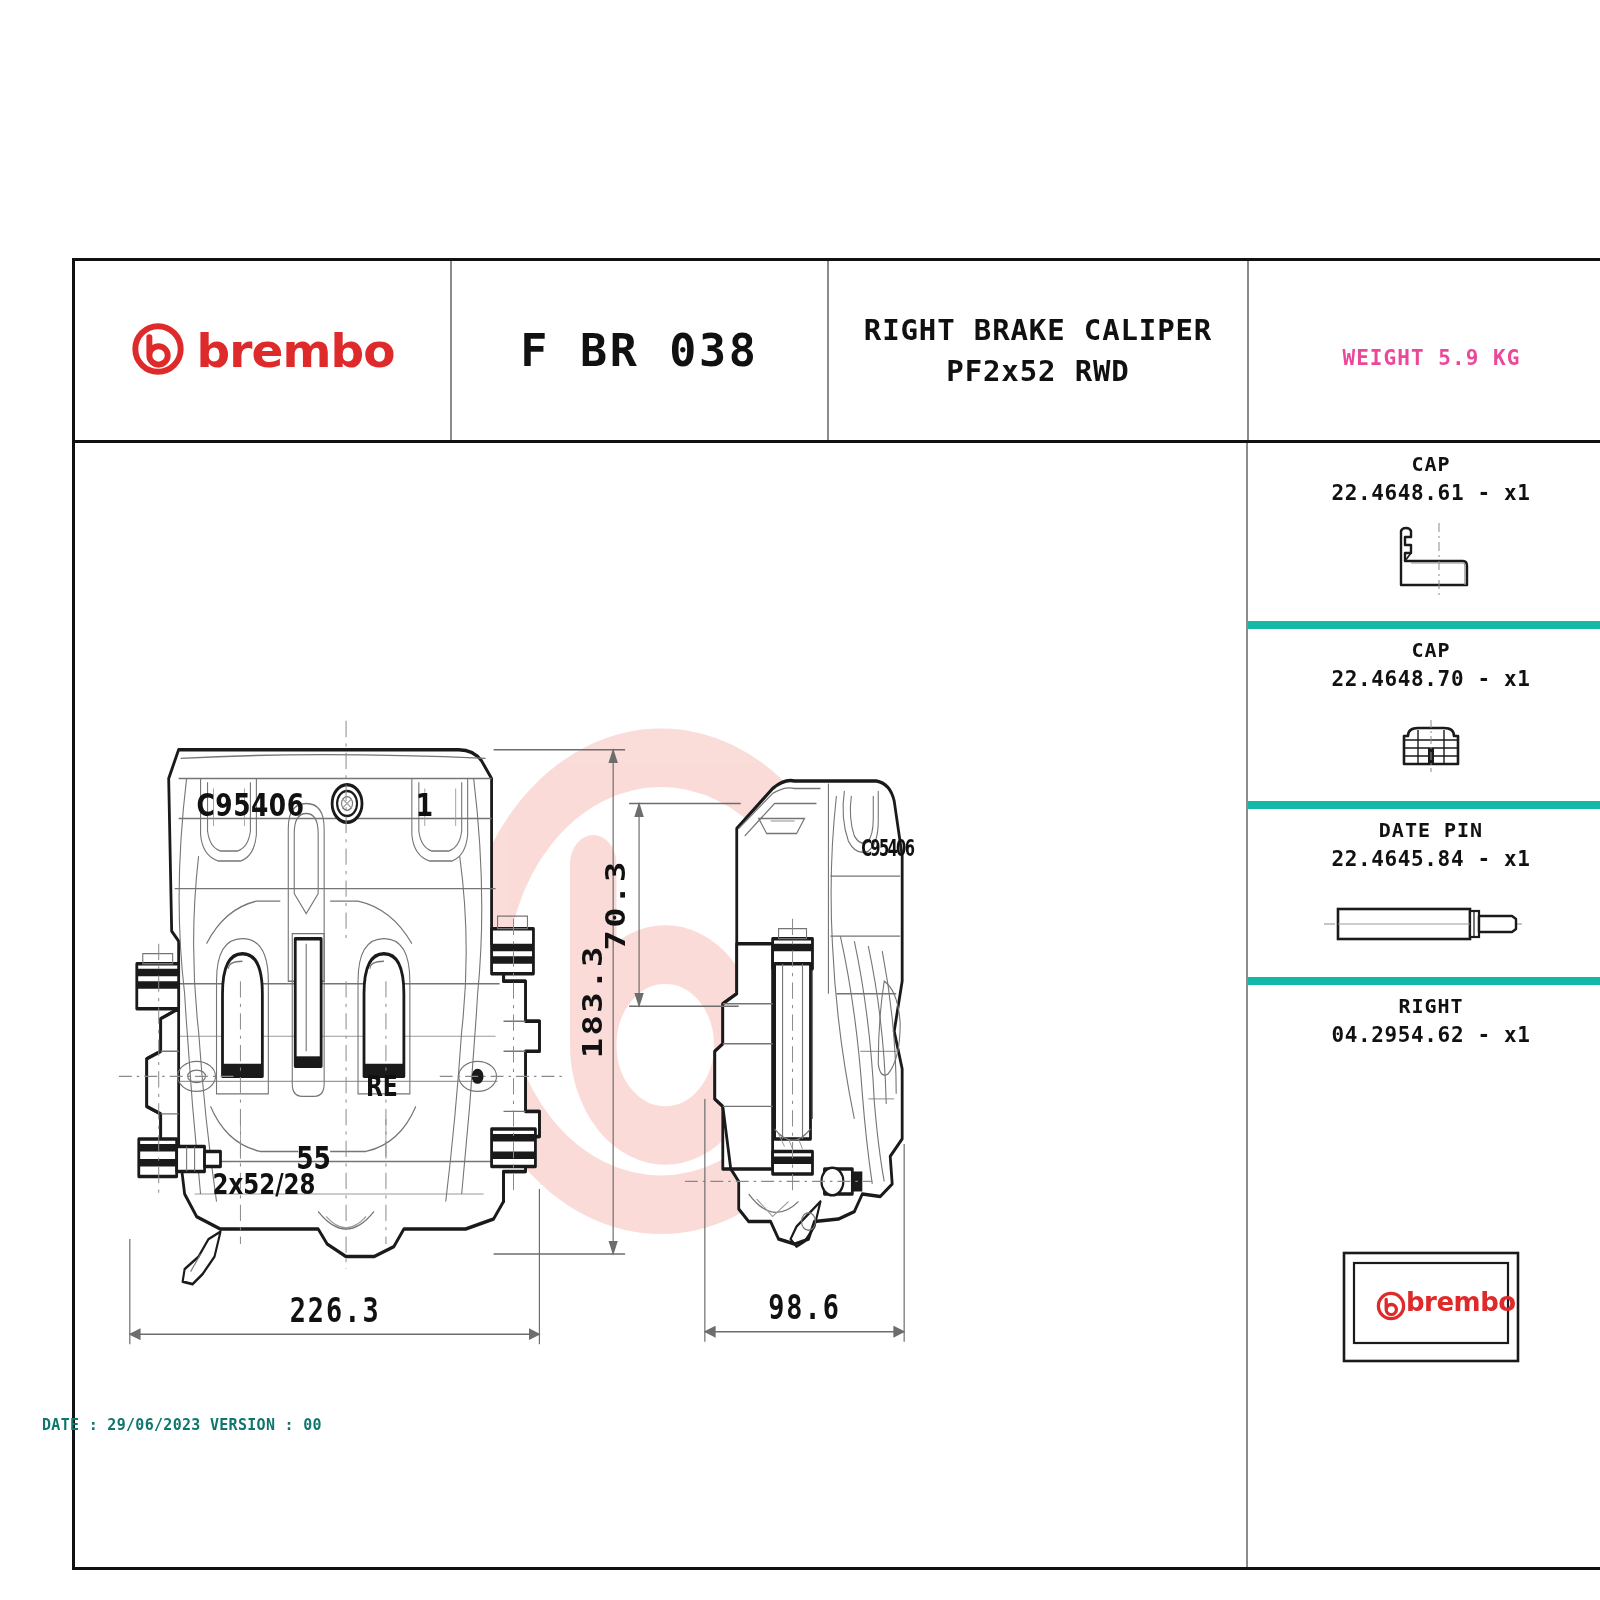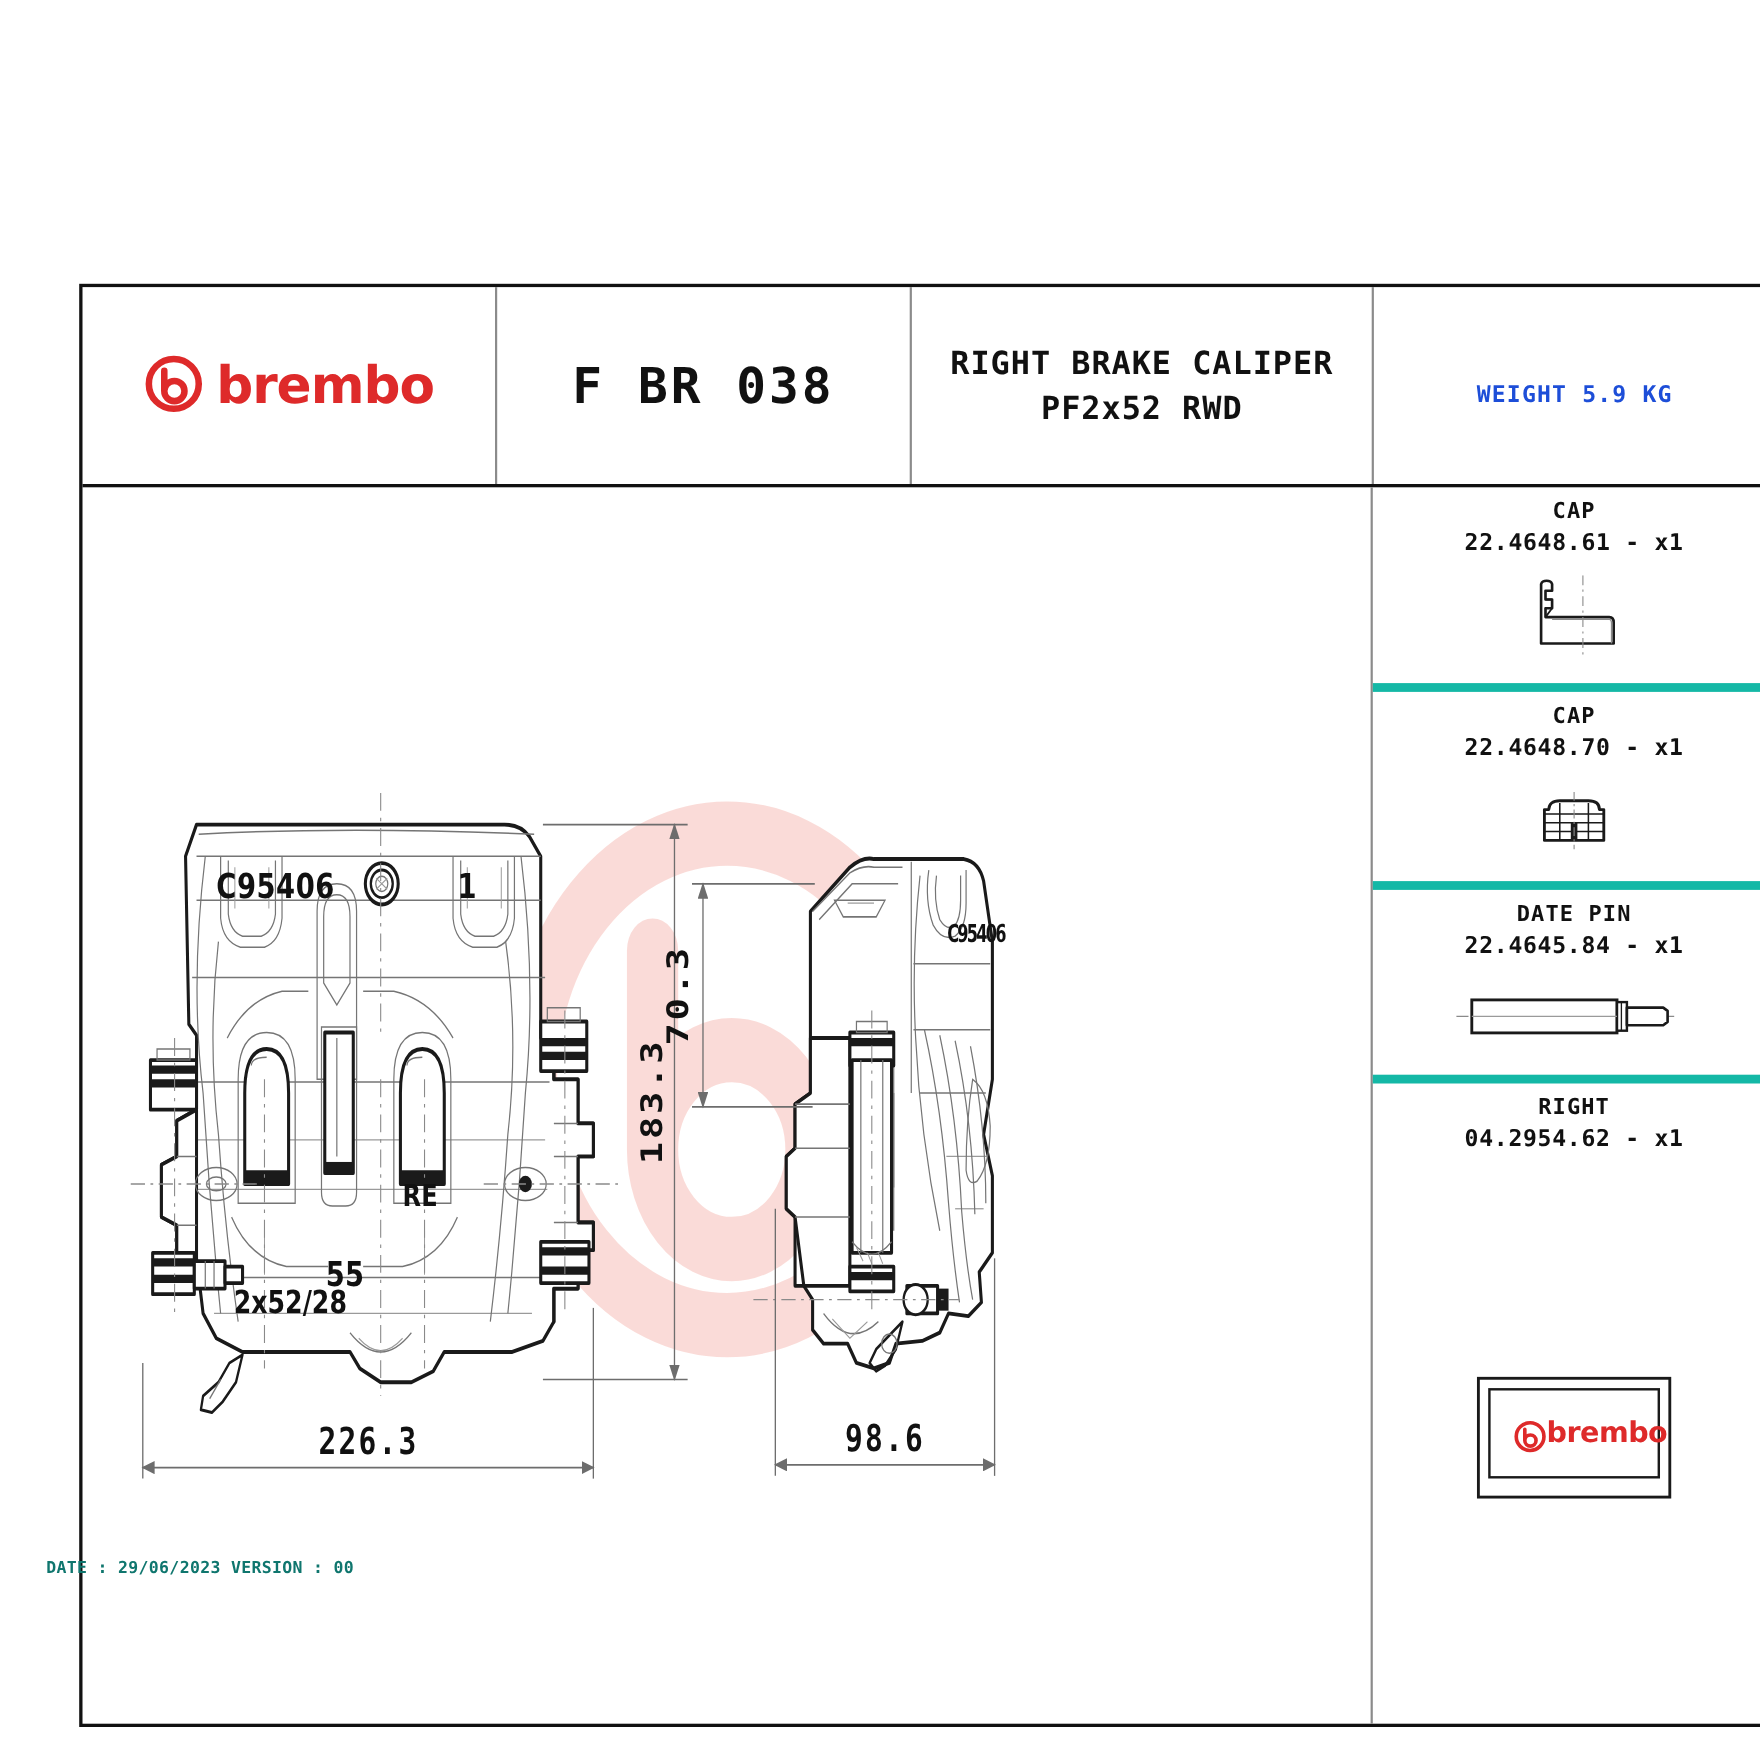--- a/index.html
+++ b/index.html
@@ -100,21 +100,21 @@
     font-weight: 700;
     letter-spacing: 0.04em;
     color: #111;
     white-space: nowrap;
   }
   #part-weight {
     font-family: "DejaVu Sans Mono", monospace;
     font-size: 21px;
     font-weight: 700;
     letter-spacing: 0.05em;
-    color: #1d4ed8;
+    color: #ec4899;
     margin-top: 14px;
     white-space: nowrap;
   }
 
   
   #body-row {
     position: absolute;
     left: 0;
     top: 182px;
     right: 0;

